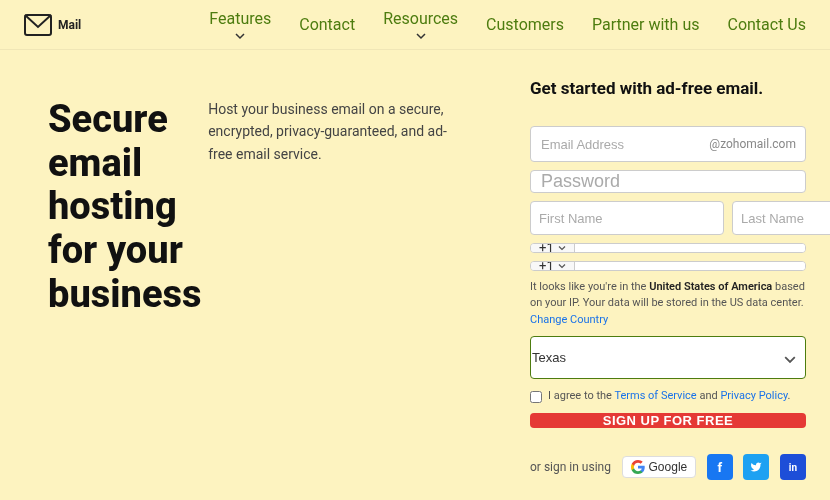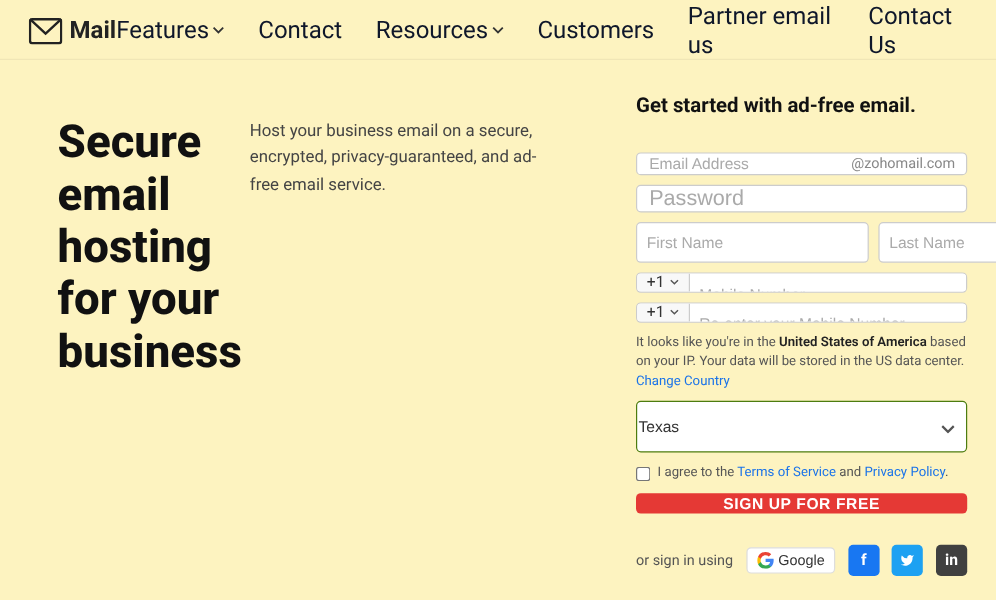--- a/index.html
+++ b/index.html
@@ -16,40 +16,41 @@
     .navbar {
       display: flex;
       align-items: center;
       padding: 0 24px;
       height: 50px;
       background: #fdf3c0;
       border-bottom: 1px solid rgba(0,0,0,0.05);
     }
     .nav-logo {
       display: flex;
-      align-items: flex-end;
+      align-items: center;
       gap: 6px;
       font-weight: 700;
-      font-size: 20px;
+      font-size: 12px;
       color: #222;
       margin-right: auto;
     }
     .nav-logo svg {
       width: 28px; height: 22px;
     }
     .nav-links {
       display: flex;
       align-items: center;
       gap: 28px;
       list-style: none;
     }
     .nav-links li a {
       text-decoration: none;
-      color: #0f172a;
-      font-size: 20px;
+      color: #4d7c0f;
+      font-size: 16px;
+      flex-direction: column;
     }
     .nav-dropdown {
       display: flex;
       align-items: center;
       gap: 3px;
     }
     .nav-dropdown svg { width: 10px; height: 10px; }
 
     
     .main {
@@ -126,21 +127,21 @@
       outline: none;
     }
     .form-field::placeholder { color: #aaa; }
 
     .email-wrapper {
       position: relative;
       margin-bottom: 8px;
     }
     .email-wrapper input {
       width: 100%;
-      height: 19px;
+      height: 36px;
       border: 1px solid #ccc;
       border-radius: 4px;
       padding: 0 90px 0 10px;
       font-size: 13px;
       color: #0f172a;
       background: #fff;
       outline: none;
     }
     .email-wrapper input::placeholder { color: #aaa; }
     .email-suffix {
@@ -308,21 +309,21 @@
       height: 26px;
       border-radius: 4px;
       display: flex;
       align-items: center;
       justify-content: center;
       font-size: 13px;
       cursor: pointer;
     }
     .fb-icon { background: #1877f2; color: #fff; font-weight: 700; }
     .tw-icon { background: #1da1f2; color: #fff; }
-    .li-icon { background: #404040; color: #fff; font-weight: 700; font-size: 13px; }
+    .li-icon { background: #1d4ed8; color: #fff; font-weight: 700; font-size: 10px; }
   </style>
 </head>
 <body>
 
 <nav class="navbar">
   <div class="nav-logo">
 
     <svg viewBox="0 0 28 22" fill="none">
       <rect x="1" y="1" width="26" height="20" rx="2" fill="none" stroke="#222" stroke-width="2"></rect>
       <polyline points="1,1 14,13 27,1" fill="none" stroke="#222" stroke-width="2"></polyline>
@@ -346,21 +347,21 @@
         <span>Resources</span>
         <svg viewBox="0 0 10 6" fill="none">
             <path d="M1 1l4 4 4-4" stroke="#333" stroke-width="1.5"></path>
           </svg>
       </a>
     </li>
     <li>
       <a href="#">Customers</a>
     </li>
     <li>
-      <a href="#">Partner email us</a>
+      <a href="#">Partner with us</a>
     </li>
     <li>
       <a href="#">Contact Us</a>
     </li>
   </ul>
 </nav>
 
 <div class="main">
 
   <div class="left-panel">

